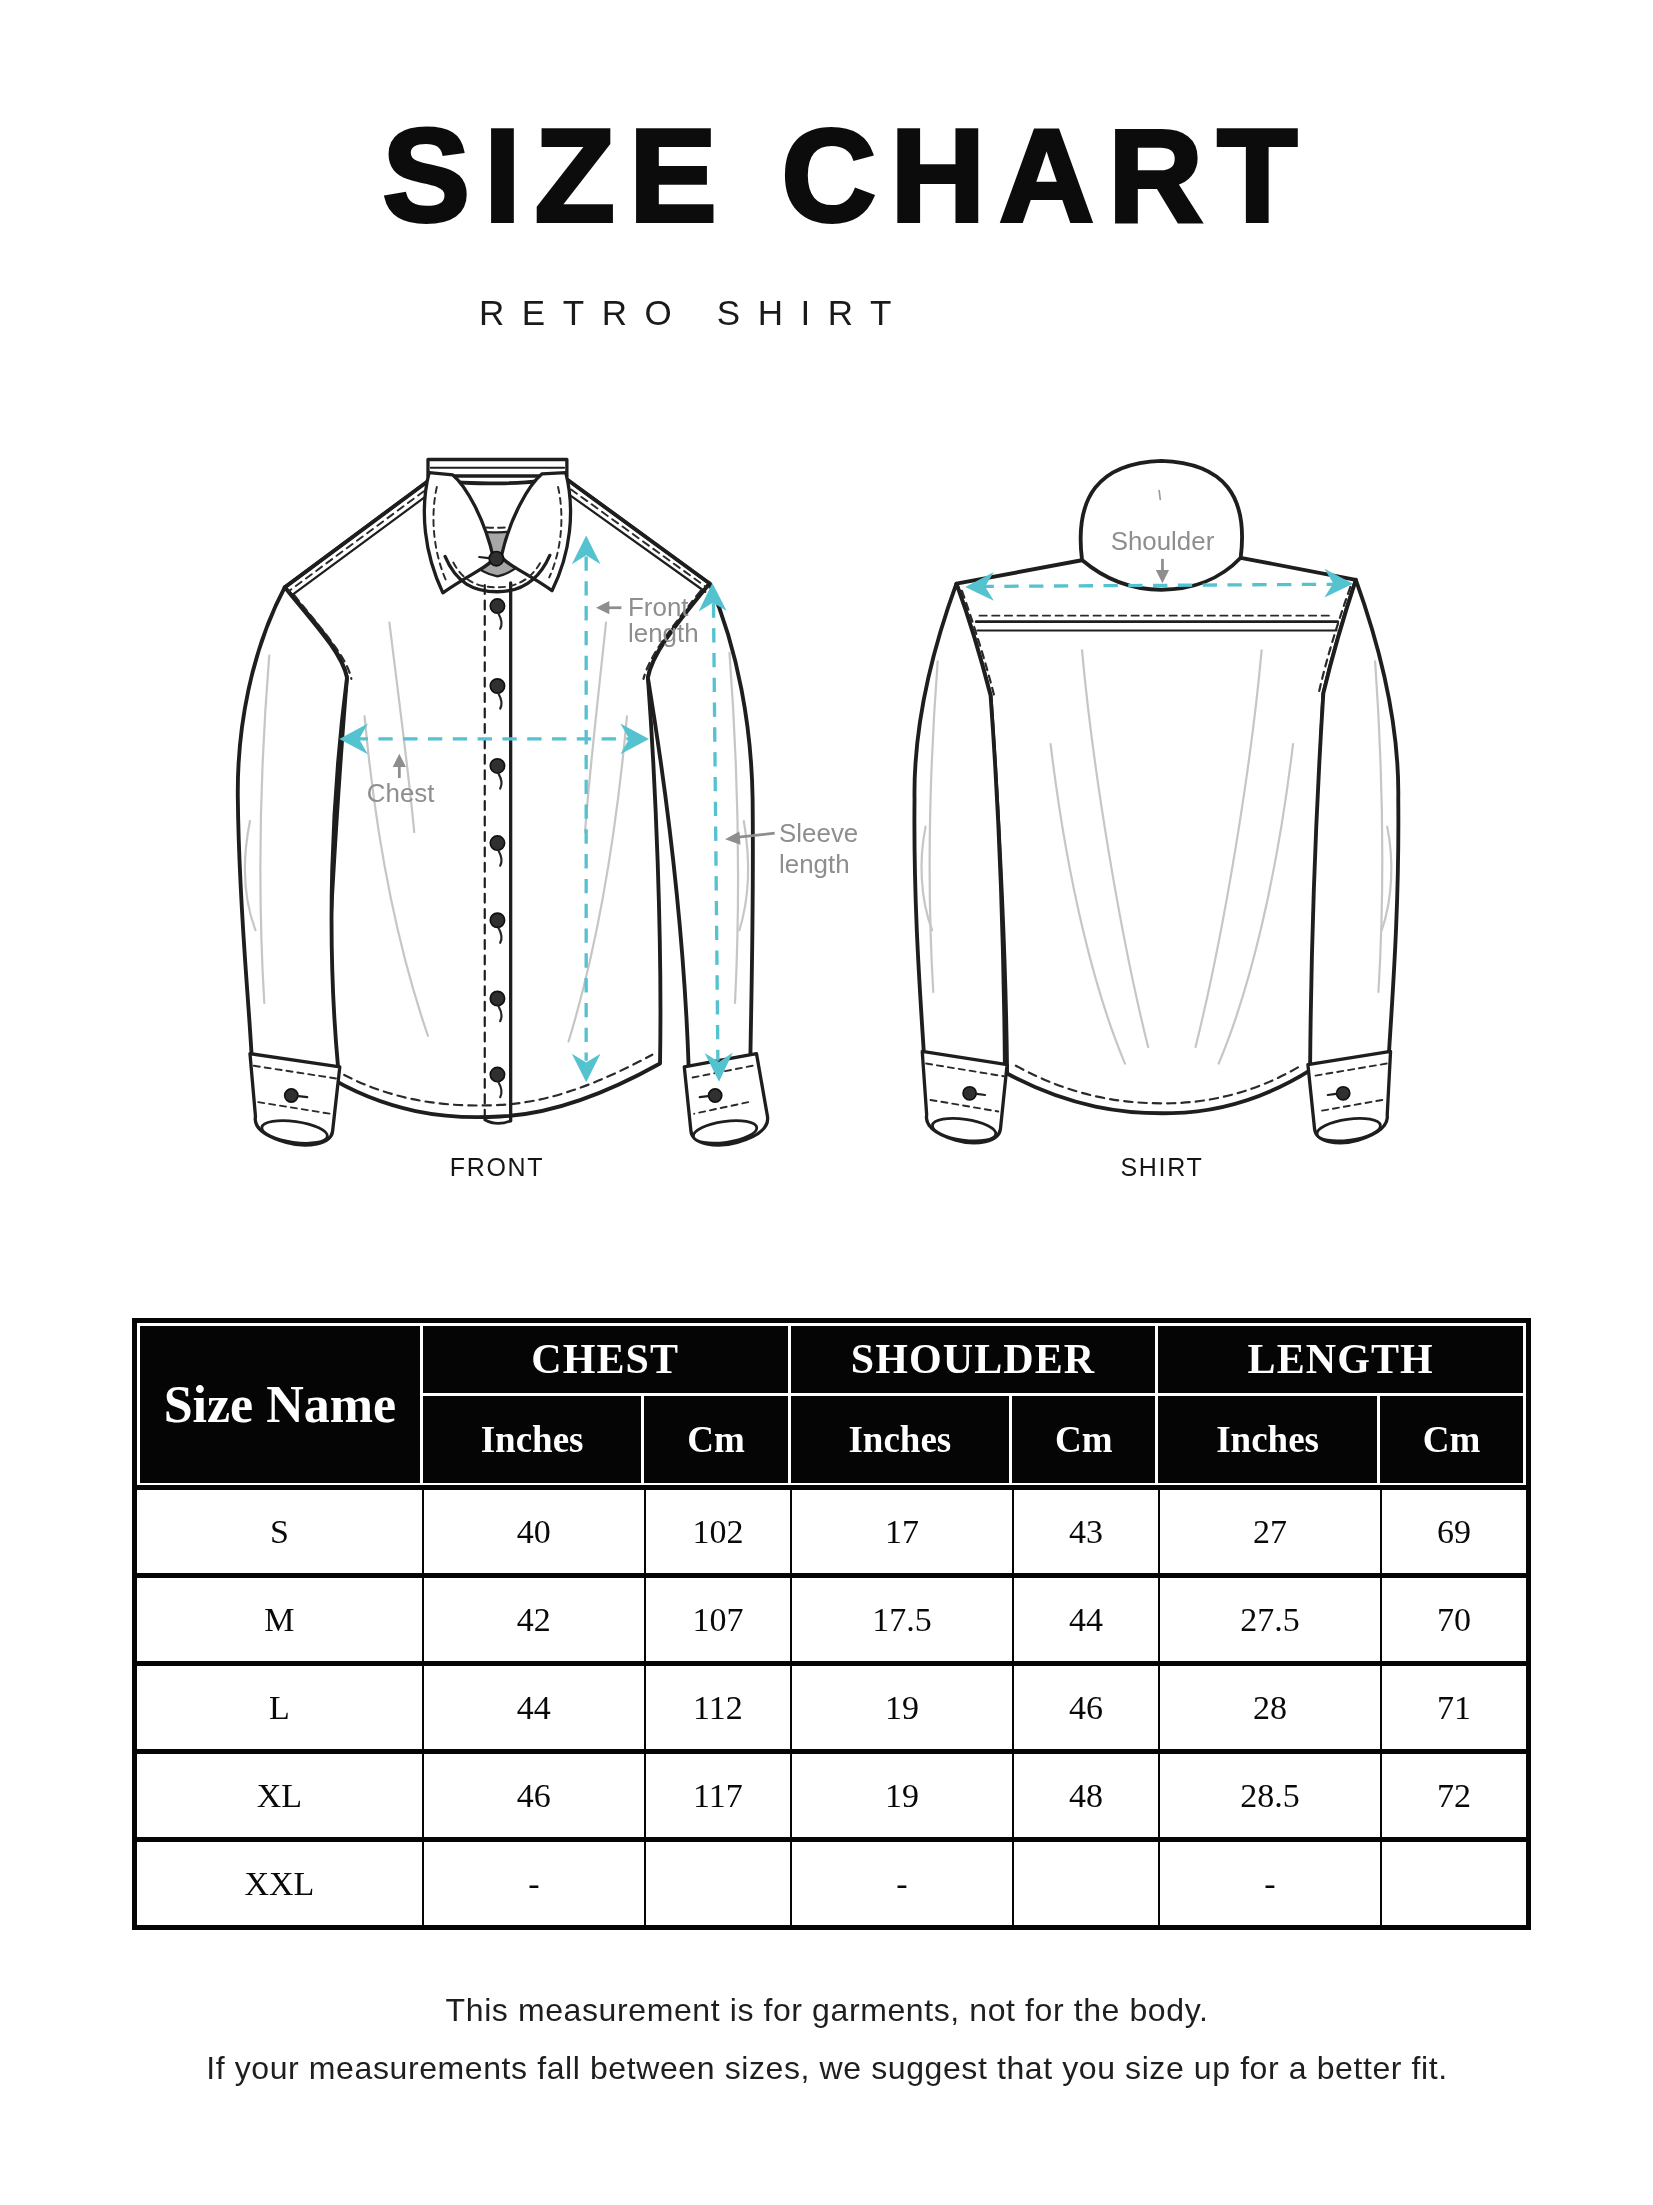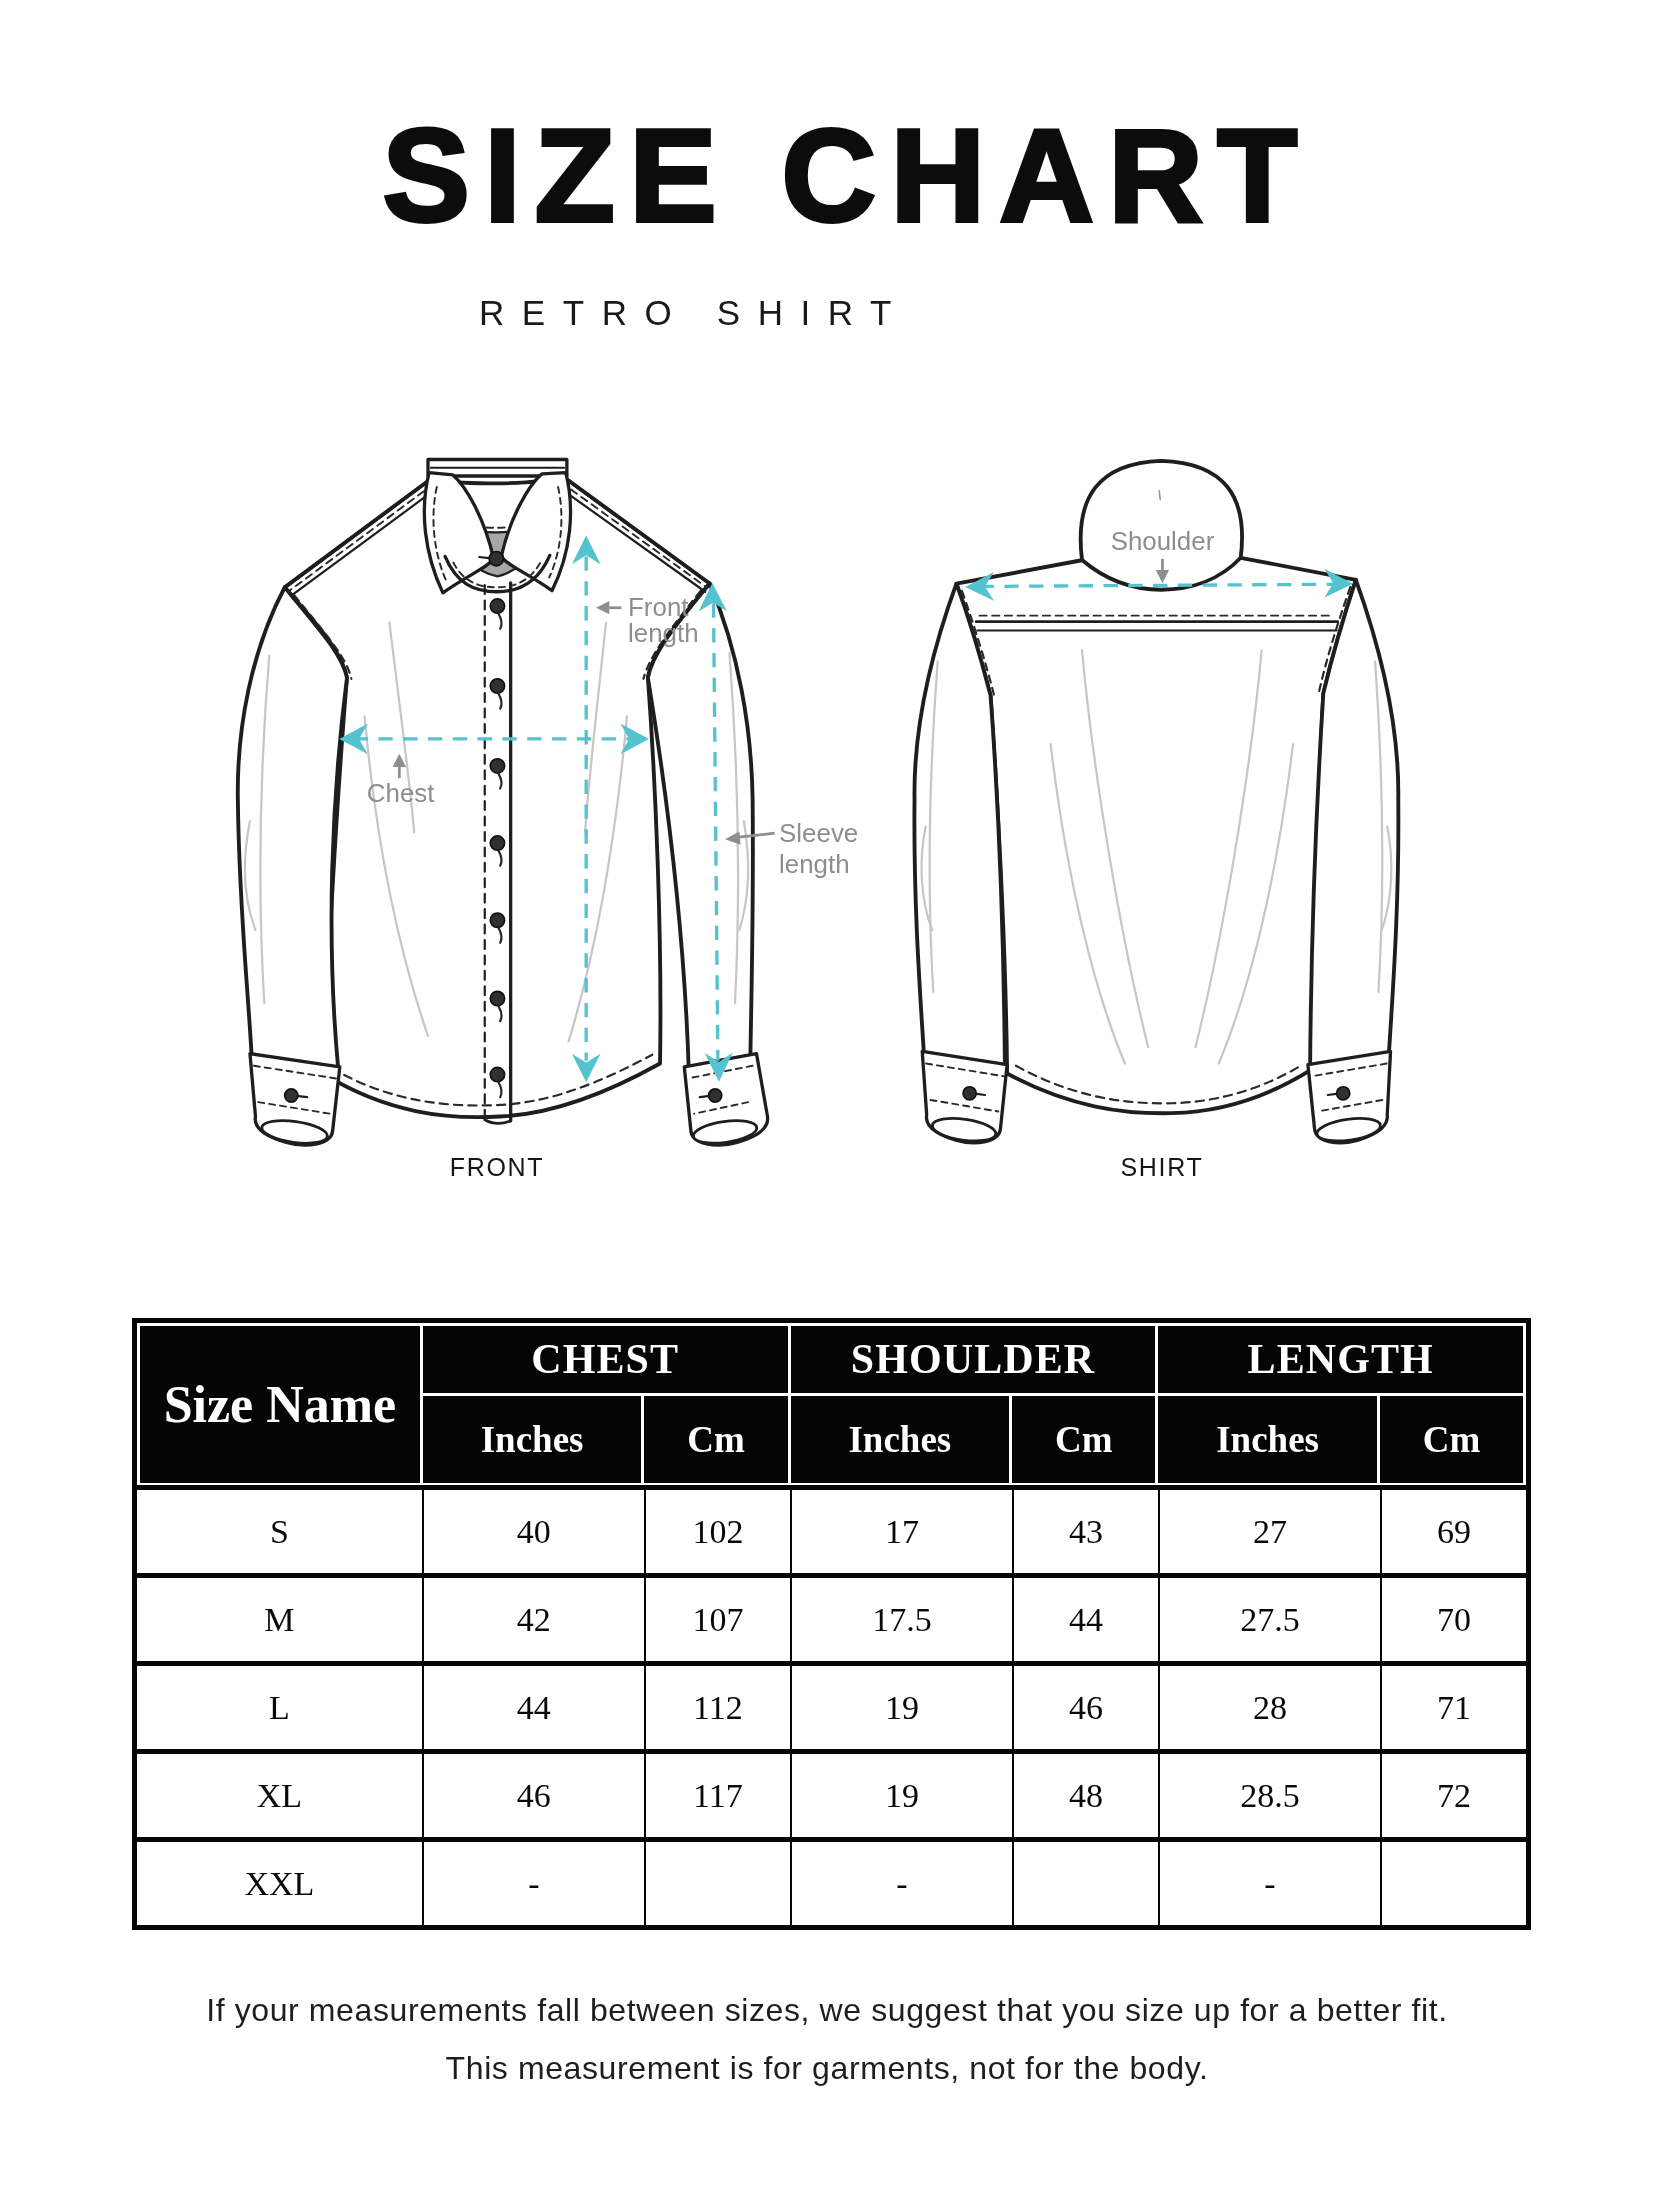--- a/index.html
+++ b/index.html
@@ -313,16 +313,16 @@
       <div class="tcell"></div>
       <div class="tcell">-</div>
       <div class="tcell"></div>
       <div class="tcell">-</div>
       <div class="tcell"></div>
     </div>
   </div>
 </div>
 
 <div class="footer">
+  <div>This measurement is for garments, not for the body.</div>
   <div>If your measurements fall between sizes, we suggest that you size up for a better fit.</div>
-  <div>This measurement is for garments, not for the body.</div>
 </div>
 
 
 </body></html>

